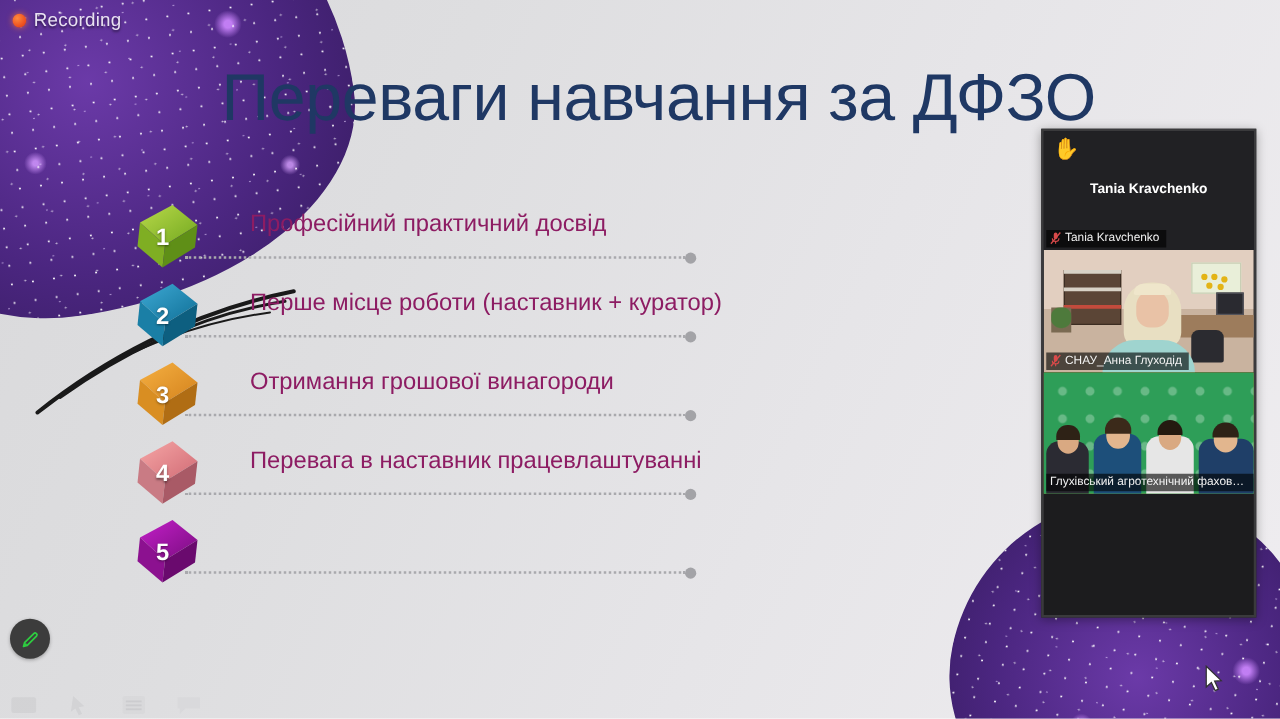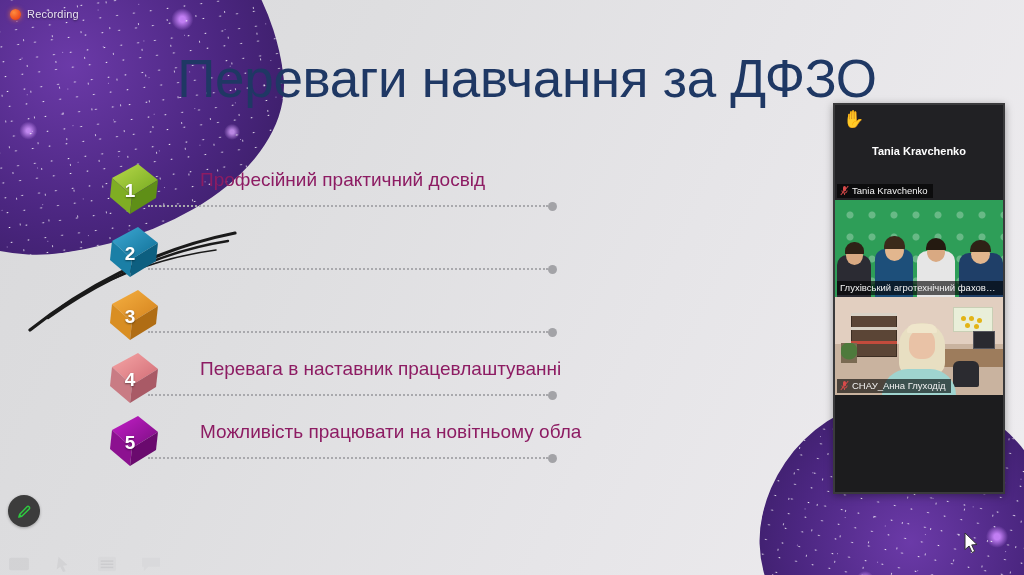--- a/index.html
+++ b/index.html
@@ -65,21 +65,21 @@
     position: absolute; left: 10px; top: 8px;
     display: flex; align-items: center; gap: 6px;
     z-index: 6;
   }
   #recording .dot {
     width: 11px; height: 11px; border-radius: 50%;
     background: radial-gradient(circle at 35% 32%, #ff8b3d 0%, #ef5321 60%, #cf3a12 100%);
     box-shadow: 0 0 5px rgba(255,120,50,.8);
   }
   #recording .label {
-    font-size: 11px; color: #e9e2f2; letter-spacing: .2px;
+    font-size: 15px; color: #e9e2f2; letter-spacing: .2px;
     text-shadow: 0 1px 2px rgba(0,0,0,.55);
   }
 
   
   #slide-title {
     position: absolute; left: 0; right: 0; top: 48px;
     text-align: center;
     font-size: 53px;
     font-weight: 400;
     color: #1f3864;
@@ -278,38 +278,40 @@
                 <stop offset="1" stop-color="#0f6f96"></stop>
             </linearGradient>
           </defs>
           <polygon points="4,16 30,2 50,18 24,34" fill="url(#g2a)"></polygon>
           <polygon points="4,16 24,34 22,52 2,35" fill="#1a7fa6"></polygon>
           <polygon points="24,34 50,18 48,36 22,52" fill="#0d5f80"></polygon>
         </svg>
         <span class="num">2</span>
       </div>
       <div class="leader"></div>
+      <div class="bullet-text">Перше місце роботи (наставник + куратор)</div>
     </div>
 
     <div class="bullet-row">
       <div class="badge">
         <svg viewBox="0 0 54 54">
           <defs>
             <linearGradient id="g3a" x1="0" y1="0" x2="1" y2="1">
               <stop offset="0" stop-color="#f5b042"></stop>
                 <stop offset="1" stop-color="#d4821c"></stop>
             </linearGradient>
           </defs>
           <polygon points="4,16 30,2 50,18 24,34" fill="url(#g3a)"></polygon>
           <polygon points="4,16 24,34 22,52 2,35" fill="#d98e22"></polygon>
           <polygon points="24,34 50,18 48,36 22,52" fill="#b06d14"></polygon>
         </svg>
         <span class="num">3</span>
       </div>
       <div class="leader"></div>
+      <div class="bullet-text">Отримання грошової винагороди</div>
     </div>
 
     <div class="bullet-row">
       <div class="badge">
         <svg viewBox="0 0 54 54">
           <defs>
             <linearGradient id="g4a" x1="0" y1="0" x2="1" y2="1">
               <stop offset="0" stop-color="#f6a6a6"></stop>
                 <stop offset="1" stop-color="#d06a74"></stop>
             </linearGradient>
@@ -333,21 +335,20 @@
                 <stop offset="1" stop-color="#7a0d80"></stop>
             </linearGradient>
           </defs>
           <polygon points="4,16 30,2 50,18 24,34" fill="url(#g5a)"></polygon>
           <polygon points="4,16 24,34 22,52 2,35" fill="#8c1190"></polygon>
           <polygon points="24,34 50,18 48,36 22,52" fill="#6a0a6e"></polygon>
         </svg>
         <span class="num">5</span>
       </div>
       <div class="leader"></div>
-      <div class="bullet-text">Можливість працювати на новітньому обла</div>
     </div>
 
   </div>
 
   <div class="galaxy" id="galaxy-bottom">
     <div class="stars"></div>
   </div>
 
   <div id="annotate-button">
     <svg width="17" height="17" viewBox="0 0 24 24">
@@ -380,41 +381,20 @@
       <span class="hand">✋</span>
       <div class="center-name">Tania Kravchenko</div>
       <div class="name-tag">
         <svg class="mic-muted" viewBox="0 0 12 14">
           <rect x="4" y="1" width="4" height="7" rx="2" fill="#d94a4a"></rect>
           <path d="M2.5 7a3.5 3.5 0 0 0 7 0" stroke="#d94a4a" stroke-width="1.2" fill="none"></path>
           <rect x="5.4" y="10" width="1.2" height="3" fill="#d94a4a"></rect>
           <line x1="1" y1="13" x2="11" y2="1" stroke="#d94a4a" stroke-width="1.4"></line>
         </svg>
         <span class="nm">Tania Kravchenko</span>
-      </div>
-    </div>
-
-    <div class="tile" id="tile-3">
-      <div class="bg">
-        <div class="pattern"></div>
-        <div class="p" style="left:2px;width:34px;height:42px;background:#2b2b33;"></div>
-        <div class="h" style="left:11px;top:46px;width:17px;height:19px;background:#d9a982;"></div>
-        <div class="h" style="left:10px;top:42px;width:19px;height:12px;background:#2e2216;border-radius:9px 9px 0 0;"></div>
-        <div class="p" style="left:40px;width:38px;height:48px;background:#1d4f7a;"></div>
-        <div class="h" style="left:50px;top:40px;width:19px;height:21px;background:#e2b68e;"></div>
-        <div class="h" style="left:49px;top:36px;width:21px;height:13px;background:#3b2a1a;border-radius:10px 10px 0 0;"></div>
-        <div class="p" style="left:82px;width:38px;height:46px;background:#e6e6e6;"></div>
-        <div class="h" style="left:92px;top:42px;width:18px;height:20px;background:#d9a982;"></div>
-        <div class="h" style="left:91px;top:38px;width:20px;height:12px;background:#241a10;border-radius:10px 10px 0 0;"></div>
-        <div class="p" style="left:124px;width:44px;height:44px;background:#1f3f68;"></div>
-        <div class="h" style="left:136px;top:44px;width:19px;height:20px;background:#e2b68e;"></div>
-        <div class="h" style="left:135px;top:40px;width:21px;height:12px;background:#2e2216;border-radius:10px 10px 0 0;"></div>
-      </div>
-      <div class="name-tag">
-        <span class="nm">Глухівський агротехнічний фахови...</span>
       </div>
     </div>
 
     <div class="tile" id="tile-2">
       <div class="bg">
         <div class="shelf"></div>
           <div class="shelf2"></div>
           <div class="shelf3"></div>
           <div class="shelf4"></div>
         <div class="pic">
@@ -433,20 +413,41 @@
         <svg class="mic-muted" viewBox="0 0 12 14">
           <rect x="4" y="1" width="4" height="7" rx="2" fill="#d94a4a"></rect>
           <path d="M2.5 7a3.5 3.5 0 0 0 7 0" stroke="#d94a4a" stroke-width="1.2" fill="none"></path>
           <rect x="5.4" y="10" width="1.2" height="3" fill="#d94a4a"></rect>
           <line x1="1" y1="13" x2="11" y2="1" stroke="#d94a4a" stroke-width="1.4"></line>
         </svg>
         <span class="nm">СНАУ_Анна Глуходід</span>
       </div>
     </div>
 
+    <div class="tile" id="tile-3">
+      <div class="bg">
+        <div class="pattern"></div>
+        <div class="p" style="left:2px;width:34px;height:42px;background:#2b2b33;"></div>
+        <div class="h" style="left:11px;top:46px;width:17px;height:19px;background:#d9a982;"></div>
+        <div class="h" style="left:10px;top:42px;width:19px;height:12px;background:#2e2216;border-radius:9px 9px 0 0;"></div>
+        <div class="p" style="left:40px;width:38px;height:48px;background:#1d4f7a;"></div>
+        <div class="h" style="left:50px;top:40px;width:19px;height:21px;background:#e2b68e;"></div>
+        <div class="h" style="left:49px;top:36px;width:21px;height:13px;background:#3b2a1a;border-radius:10px 10px 0 0;"></div>
+        <div class="p" style="left:82px;width:38px;height:46px;background:#e6e6e6;"></div>
+        <div class="h" style="left:92px;top:42px;width:18px;height:20px;background:#d9a982;"></div>
+        <div class="h" style="left:91px;top:38px;width:20px;height:12px;background:#241a10;border-radius:10px 10px 0 0;"></div>
+        <div class="p" style="left:124px;width:44px;height:44px;background:#1f3f68;"></div>
+        <div class="h" style="left:136px;top:44px;width:19px;height:20px;background:#e2b68e;"></div>
+        <div class="h" style="left:135px;top:40px;width:21px;height:12px;background:#2e2216;border-radius:10px 10px 0 0;"></div>
+      </div>
+      <div class="name-tag">
+        <span class="nm">Глухівський агротехнічний фахови...</span>
+      </div>
+    </div>
+
 
   </div>
 
   <svg id="cursor" width="16" height="24" viewBox="0 0 16 24">
     <path d="M1 1l12 11.5-5.3.4 3 6.4-2.6 1.2-3-6.5-4.1 3.6z" fill="#ffffff" stroke="#333" stroke-width="1"></path>
   </svg>
 
 </div>
 
 </body></html>

